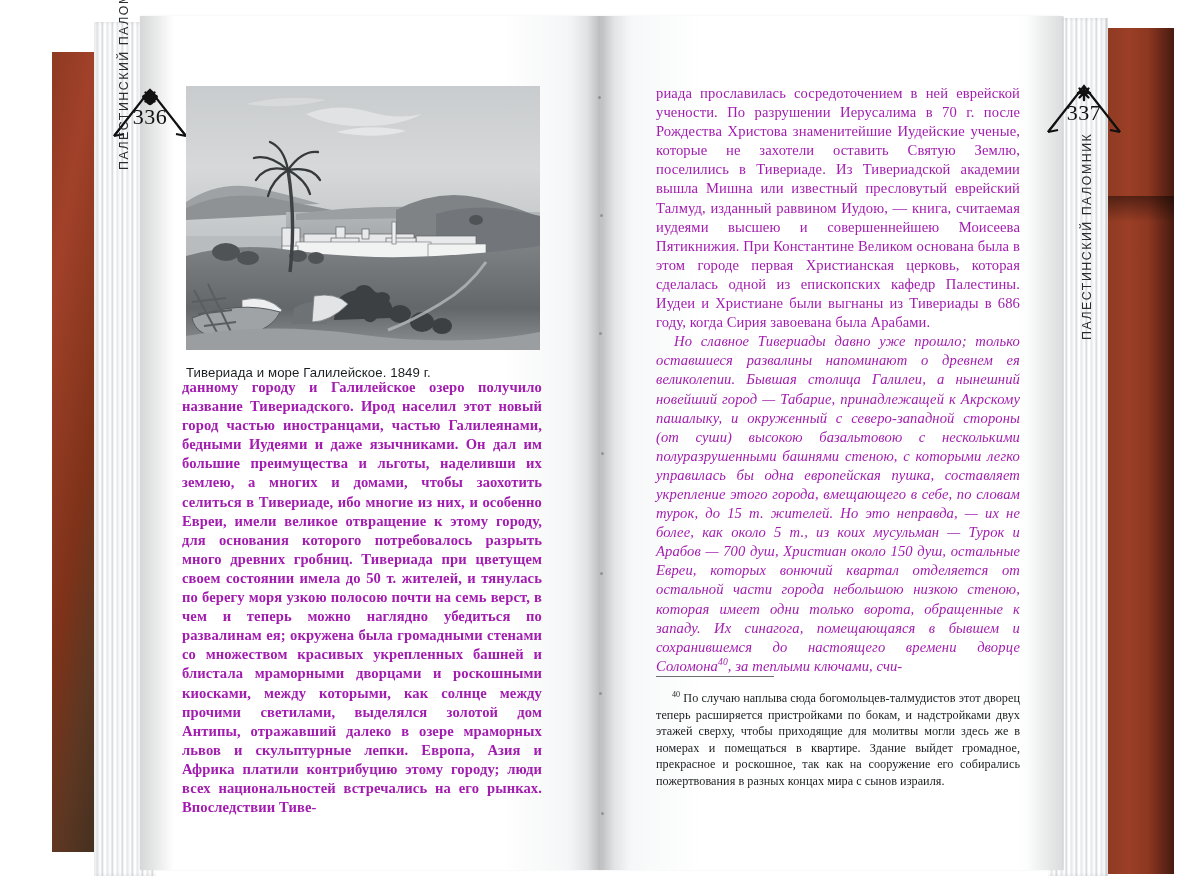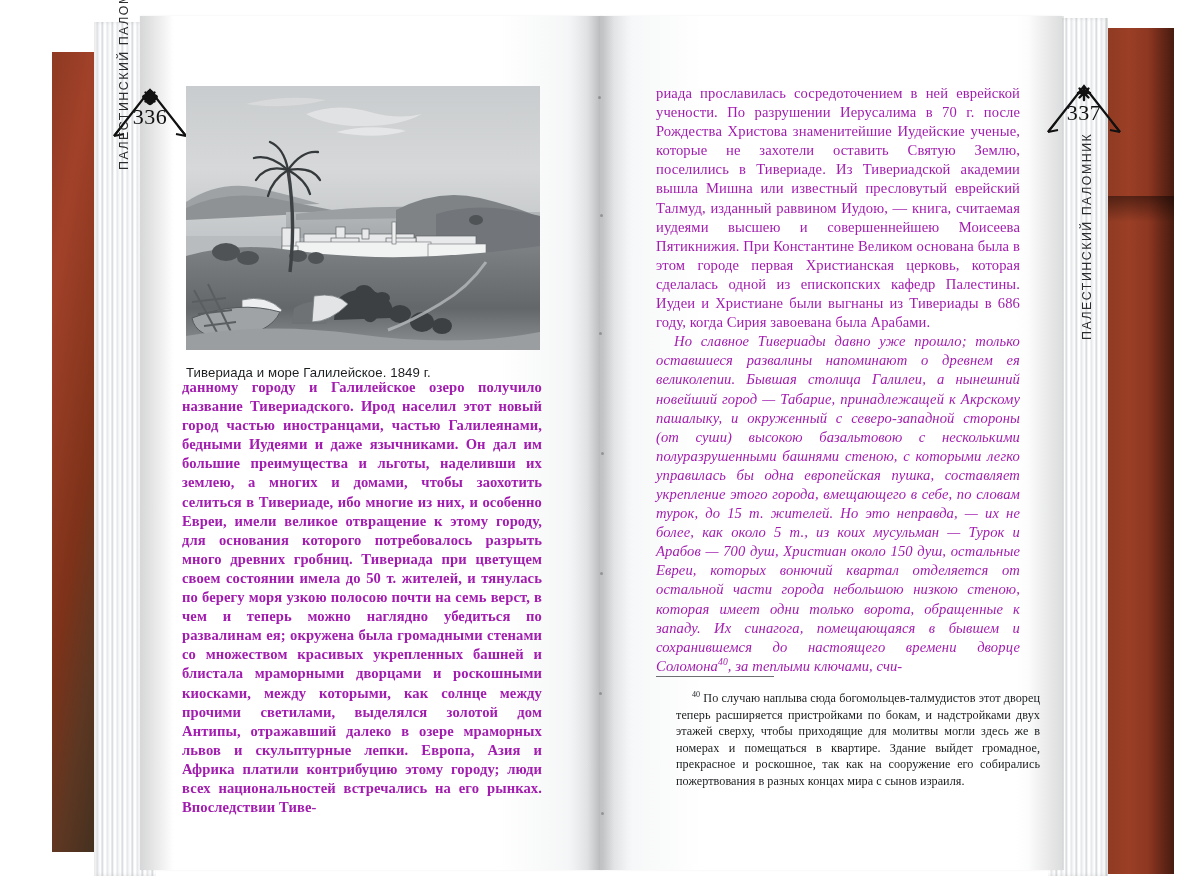--- a/index.html
+++ b/index.html
@@ -76,21 +76,21 @@
   .colbody p{margin:0;}
   .colbody p.ind{text-indent:18px;font-style:italic;}
 
   #left-text{left:182px;top:378px;width:360px;height:452px;font-weight:bold;}
   #right-text{left:656px;top:84px;width:364px;height:590px;}
 
   #footnote{
     position:absolute;left:656px;top:690px;width:364px;
     font-family:"Liberation Serif", serif;
     font-size:12.2px;line-height:16.6px;color:#1a1c1e;
-    text-align:justify;text-indent:16px;letter-spacing:.05px;margin-left:20px;
+    text-align:justify;text-indent:16px;letter-spacing:.05px;
   }
   #footnote-rule{position:absolute;left:656px;top:676px;width:118px;height:1px;
      background:#6d7073;}
   sup{font-size:.66em;vertical-align:super;line-height:0;}
 
   
   #engraving{position:absolute;left:186px;top:86px;width:354px;height:264px;
     background:#b9bcbe;overflow:hidden;}
   #caption{position:absolute;left:186px;top:352px;width:360px;
     font-family:"Liberation Sans", sans-serif;font-size:13.2px;color:#1b1d1f;

